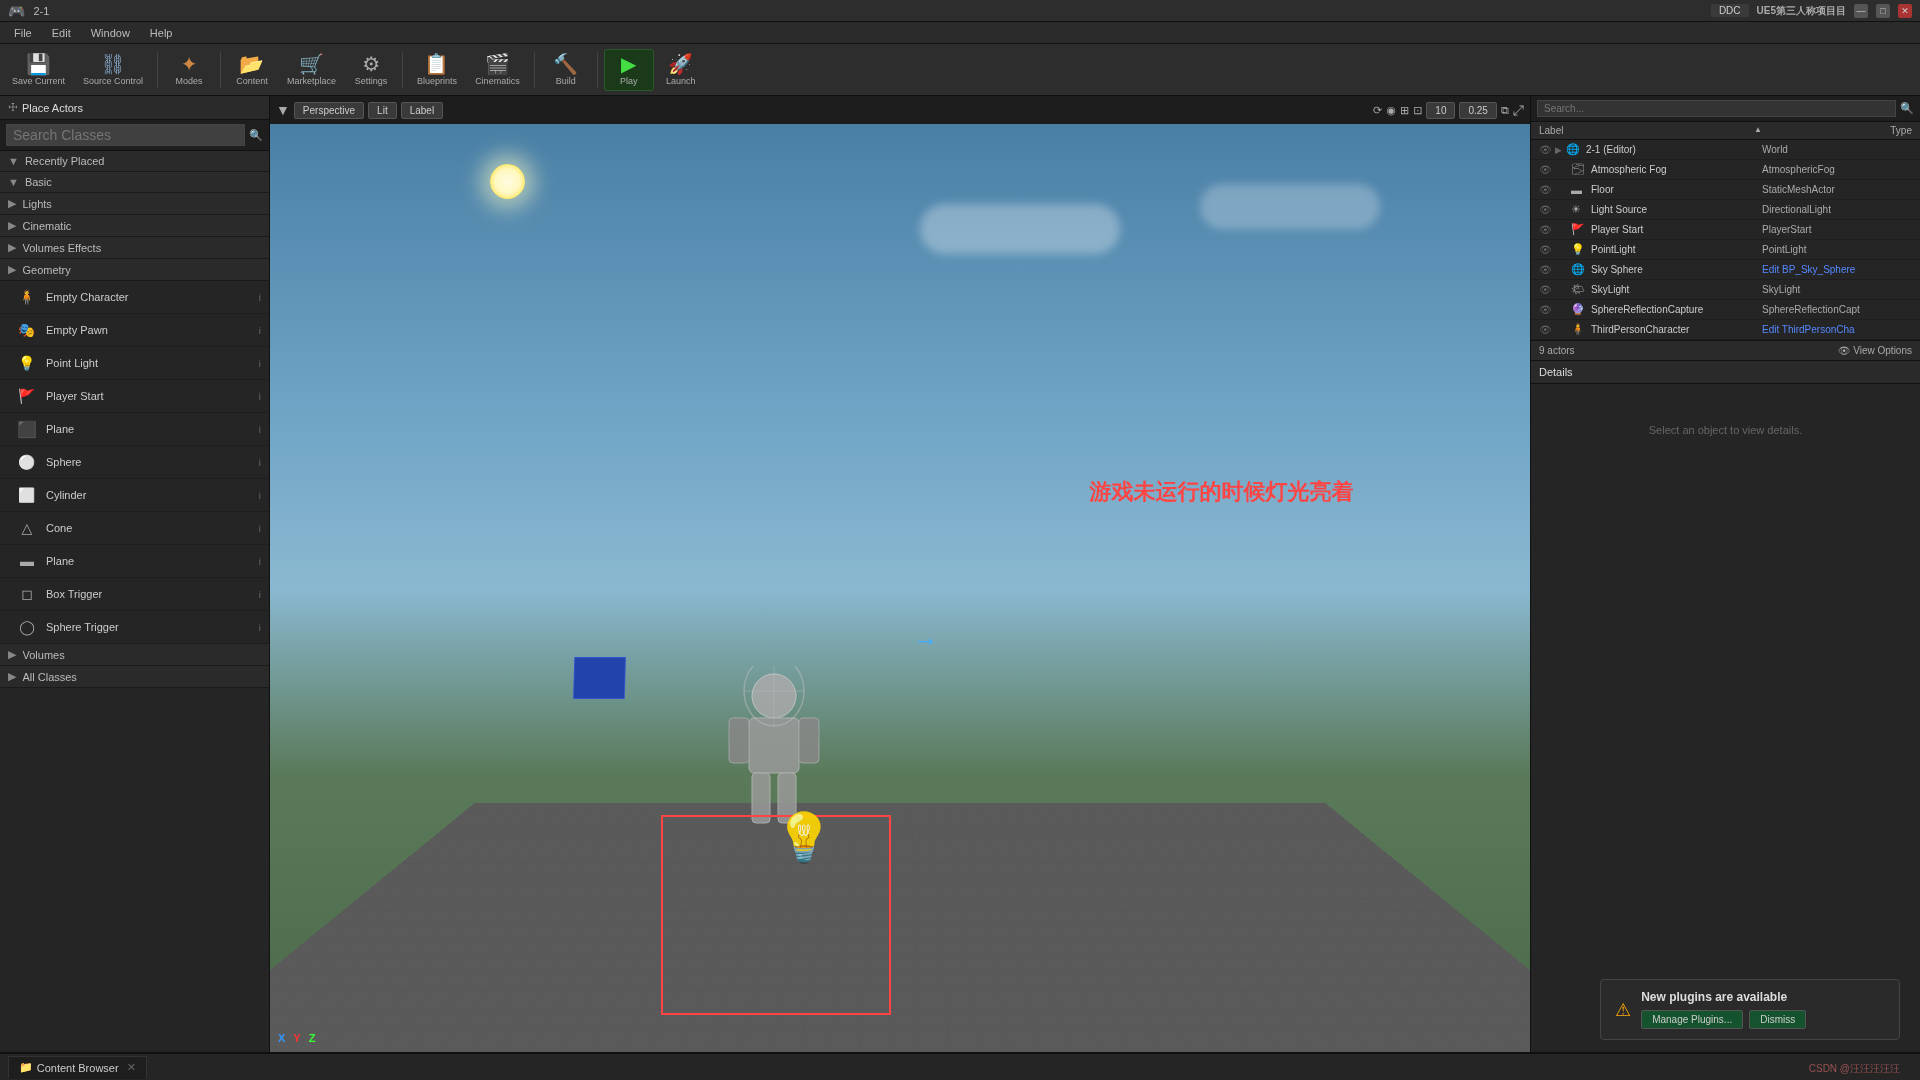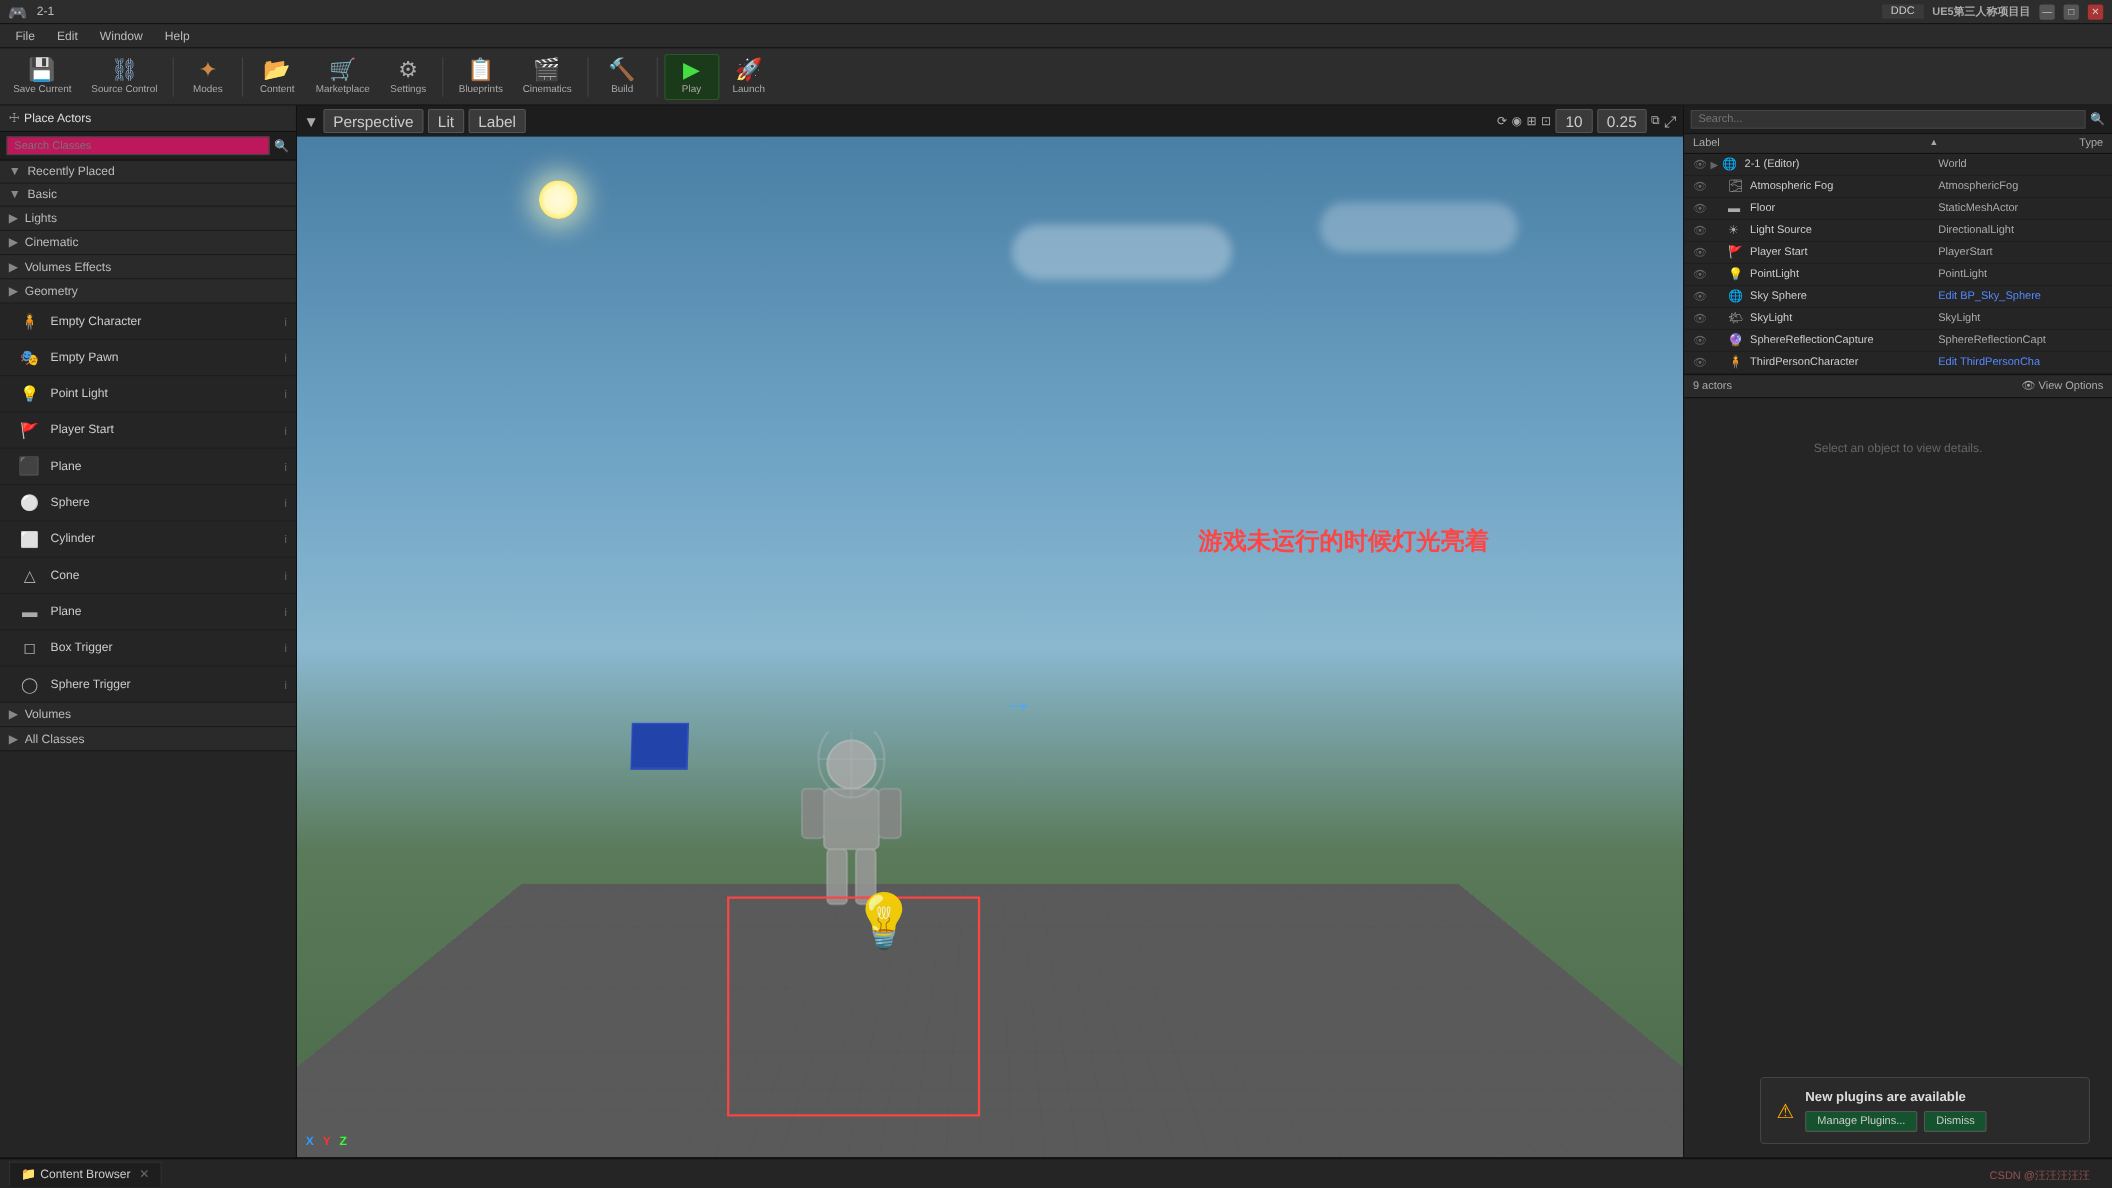--- a/index.html
+++ b/index.html
@@ -22,35 +22,35 @@
     .toolbar-separator { width: 1px; height: 36px; background: #444; margin: 0 4px; }
     .toolbar-btn-play { background: #1a3a1a; border: 1px solid #2a5a2a; }
 
     
     #main { display: flex; height: calc(1080px - 22px - 22px - 52px - 28px); }
 
     
     #left-panel { width: 270px; background: #252525; border-right: 1px solid #111; display: flex; flex-direction: column; }
     #left-panel-header { background: #2a2a2a; padding: 5px 8px; font-size: 11px; color: #ddd; border-bottom: 1px solid #111; display: flex; align-items: center; gap: 4px; }
     #search-bar { padding: 4px 6px; display: flex; align-items: center; background: #1e1e1e; border-bottom: 1px solid #111; }
-    #search-bar input { background: #be185d; border: 1px solid #444; color: #ccc; padding: 2px 6px; font-size: 10px; flex: 1; outline: none; }
+    #search-bar input { background: #404040; border: 1px solid #444; color: #ccc; padding: 2px 6px; font-size: 14px; flex: 1; outline: none; }
 
     
     .category { cursor: pointer; }
     .category-header { padding: 4px 8px; background: #2a2a2a; color: #bbb; font-size: 11px; border-bottom: 1px solid #1a1a1a; display: flex; align-items: center; }
     .actor-list { background: #252525; }
     .actor-item { display: flex; align-items: center; padding: 5px 8px 5px 16px; border-bottom: 1px solid #1e1e1e; cursor: pointer; gap: 8px; }
     .actor-icon { width: 22px; height: 22px; display: flex; align-items: center; justify-content: center; font-size: 14px; color: #aaa; flex-shrink: 0; }
     .actor-label { font-size: 11px; color: #ccc; flex: 1; }
     .actor-info { color: #666; font-size: 10px; }
 
     
     #viewport { flex: 1; position: relative; background: #1a1a1a; overflow: hidden; }
     #viewport-toolbar { position: absolute; top: 0; left: 0; right: 0; height: 28px; background: rgba(30,30,30,0.85); display: flex; align-items: center; padding: 0 6px; gap: 4px; z-index: 10; }
-    .vp-btn { background: #3a3a3a; border: 1px solid #555; color: #ccc; padding: 2px 8px; font-size: 14px; cursor: pointer; border-radius: 2px; text-align: right; }
+    .vp-btn { background: #3a3a3a; border: 1px solid #555; color: #ccc; padding: 2px 8px; font-size: 10px; cursor: pointer; border-radius: 2px; text-align: right; }
     .vp-right { margin-left: auto; display: flex; align-items: center; gap: 4px; }
 
     
     #scene { position: absolute; top: 28px; left: 0; right: 0; bottom: 0; background: linear-gradient(180deg, #4a7fa5 0%, #6ea3c5 30%, #8ab8d0 50%, #5a7a5a 70%, #4a6a4a 100%); }
     .sun { position: absolute; top: 40px; left: 220px; width: 35px; height: 35px; border-radius: 50%; background: radial-gradient(circle, #fffbe0, #fff8c0, #ffd700); box-shadow: 0 0 20px 10px rgba(255,255,200,0.5); }
     .floor-grid { position: absolute; bottom: 0; left: -100px; right: -100px; height: 60%; background: repeating-linear-gradient(0deg, transparent, transparent 29px, rgba(80,80,80,0.5) 30px), repeating-linear-gradient(90deg, transparent, transparent 29px, rgba(80,80,80,0.5) 30px), #5a5a5a; transform: perspective(500px) rotateX(40deg); transform-origin: bottom center; }
     .box-actor { position: absolute; bottom: 38%; left: 24%; width: 55px; height: 42px; background: #2244aa; border: 1px solid #3355cc; transform: rotateY(-20deg) rotateX(5deg); }
     .selection-box { position: absolute; border: 2px solid #ff4444; bottom: 4%; left: 31%; width: 230px; height: 200px; }
     .annotation-text { position: absolute; top: 38%; right: 14%; font-size: 22px; color: #ff4444; font-weight: bold; }
 
@@ -444,20 +444,23 @@
           <span class="row-type link">Edit ThirdPersonCha</span>
         </div>
       </div>
       <div id="outliner-footer">
         <span class="actors-count">9 actors</span>
         <span style="cursor:pointer;color:#aaa;font-size:10px;">👁 View Options</span>
       </div>
     </div>
 
     <div id="details">
+      <div id="details-header">
+        <span>Details</span>
+      </div>
       <div id="details-content">
         <span>Select an object to view details.</span>
       </div>
     </div>
   </div>
 </div>
 
 <div id="bottom-panel">
   <div id="content-browser-header">
     <div class="cb-tab active">

